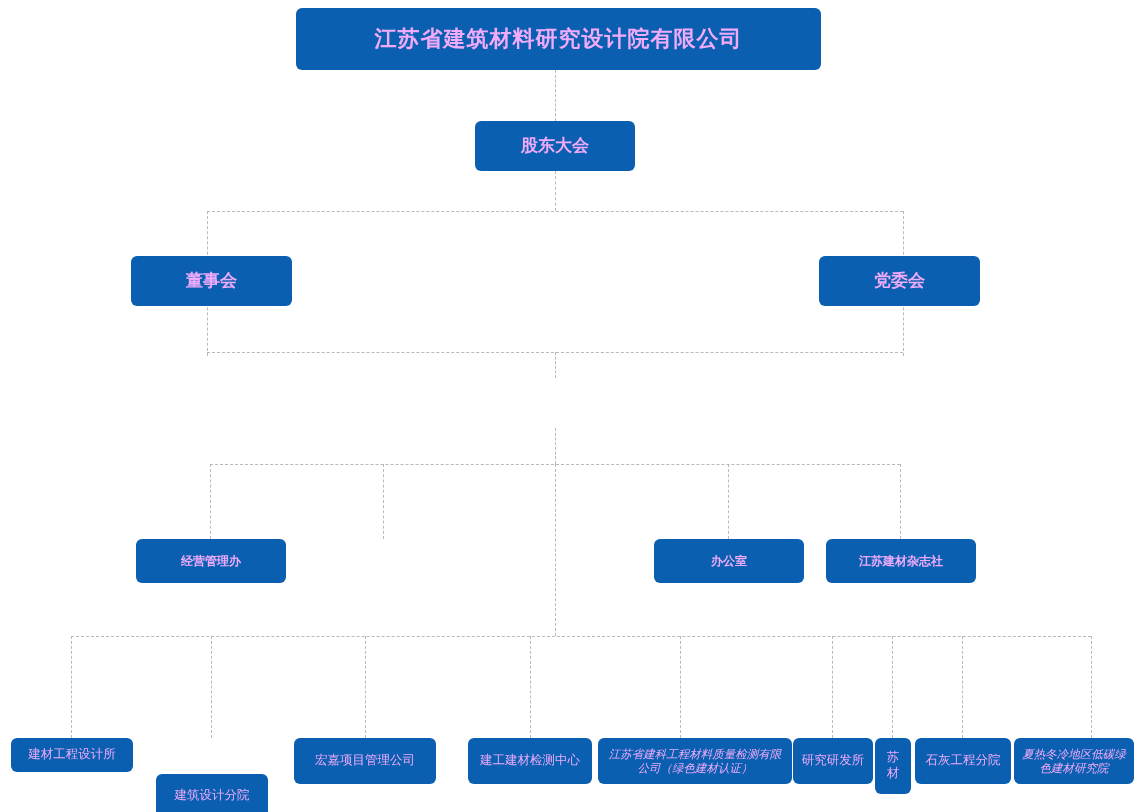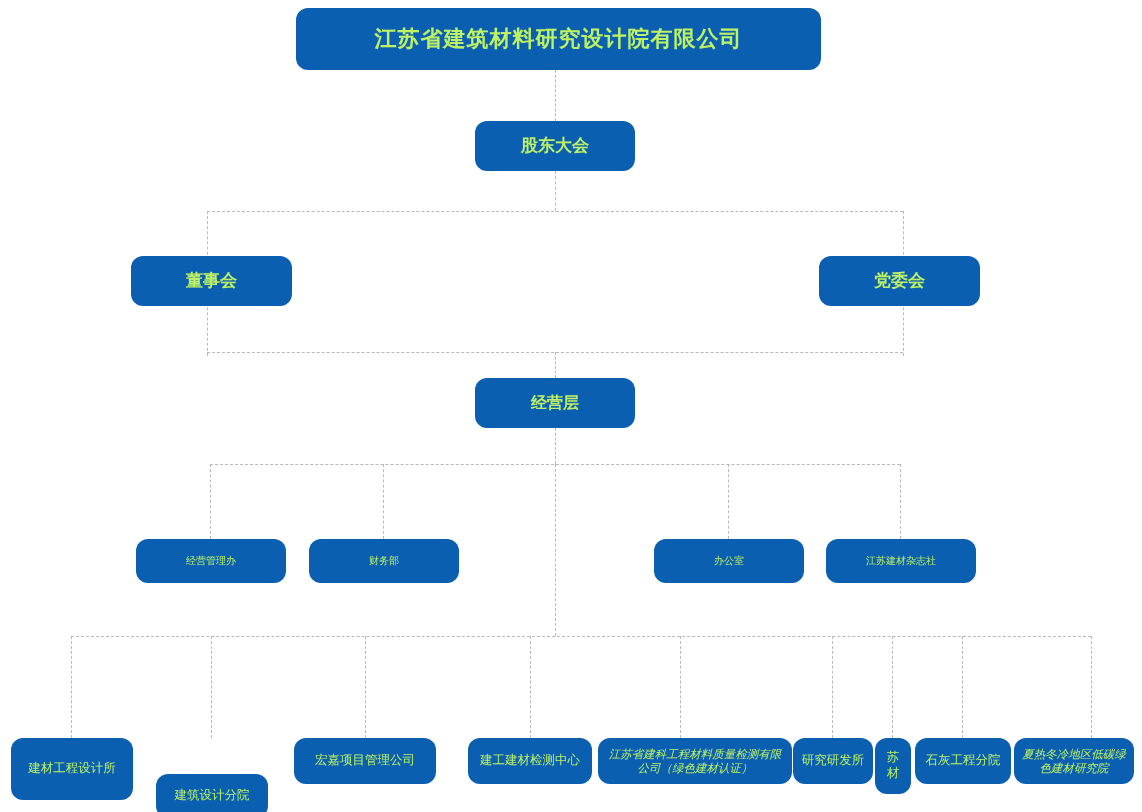--- a/index.html
+++ b/index.html
@@ -13,22 +13,22 @@
   #chart {
     position: relative;
     width: 1142px;
     height: 812px;
     overflow: hidden;
     background: #ffffff;
   }
   .node {
     position: absolute;
     background: #0b5fb0;
-    color: #bef264;
-    border-radius: 12px;
+    color: #f0abfc;
+    border-radius: 6px;
     display: flex;
     align-items: center;
     justify-content: center;
     text-align: center;
     box-sizing: border-box;
     line-height: 1.25;
     padding: 2px 6px;
     z-index: 3;
   }
   .node.root {
@@ -38,22 +38,22 @@
   }
   .node.level2 {
     font-size: 17px;
     font-weight: bold;
   }
   .node.level3 {
     font-size: 16px;
     font-weight: bold;
   }
   .node.dept {
-    font-size: 10px;
-    font-weight: normal;
+    font-size: 12px;
+    font-weight: bold;
     text-align: right;
   }
   .node.unit {
     font-size: 12.5px;
     font-weight: normal;
   }
   .node.unit.small {
     font-size: 11.5px;
     font-style: italic;
   }
@@ -105,28 +105,26 @@
   <div class="line v" style="left:1091px; top:636px; height:102px;"></div>
 
   <div class="node root" style="left:296px; top:8px; width:525px; height:62px;">江苏省建筑材料研究设计院有限公司</div>
 
   <div class="node level2" style="left:131px; top:256px; width:161px; height:50px;">董事会</div>
 
   <div class="node level2" style="left:475px; top:121px; width:160px; height:50px;">股东大会</div>
 
   <div class="node level2" style="left:819px; top:256px; width:161px; height:50px;">党委会</div>
 
-  <div class="node level3" style="left:475px; top:378px; width:160px; height:50px;">经营层</div>
 
   <div class="node dept" style="left:136px; top:539px; width:150px; height:44px;">经营管理办</div>
-  <div class="node dept" style="left:309px; top:539px; width:150px; height:44px;">财务部</div>
   <div class="node dept" style="left:654px; top:539px; width:150px; height:44px;">办公室</div>
   <div class="node dept" style="left:826px; top:539px; width:150px; height:44px;">江苏建材杂志社</div>
 
-  <div class="node unit" style="left:11px; top:738px; width:122px; height:62px;">建材工程设计所</div>
+  <div class="node unit" style="left:11px; top:738px; width:122px; height:34px;">建材工程设计所</div>
   <div class="node unit" style="left:156px; top:774px; width:112px; height:44px;">建筑设计分院</div>
   <div class="node unit" style="left:294px; top:738px; width:142px; height:46px;">宏嘉项目管理公司</div>
   <div class="node unit" style="left:468px; top:738px; width:124px; height:46px;">建工建材检测中心</div>
   <div class="node unit small" style="left:598px; top:738px; width:194px; height:46px;">江苏省建科工程材料质量检测有限公司（绿色建材认证）</div>
   <div class="node unit" style="left:793px; top:738px; width:80px; height:46px;">研究研发所</div>
   <div class="node unit" style="left:875px; top:738px; width:36px; height:56px;">苏材</div>
   <div class="node unit" style="left:915px; top:738px; width:96px; height:46px;">石灰工程分院</div>
   <div class="node unit small" style="left:1014px; top:738px; width:120px; height:46px;">夏热冬冷地区低碳绿色建材研究院</div>
 
 </div>

